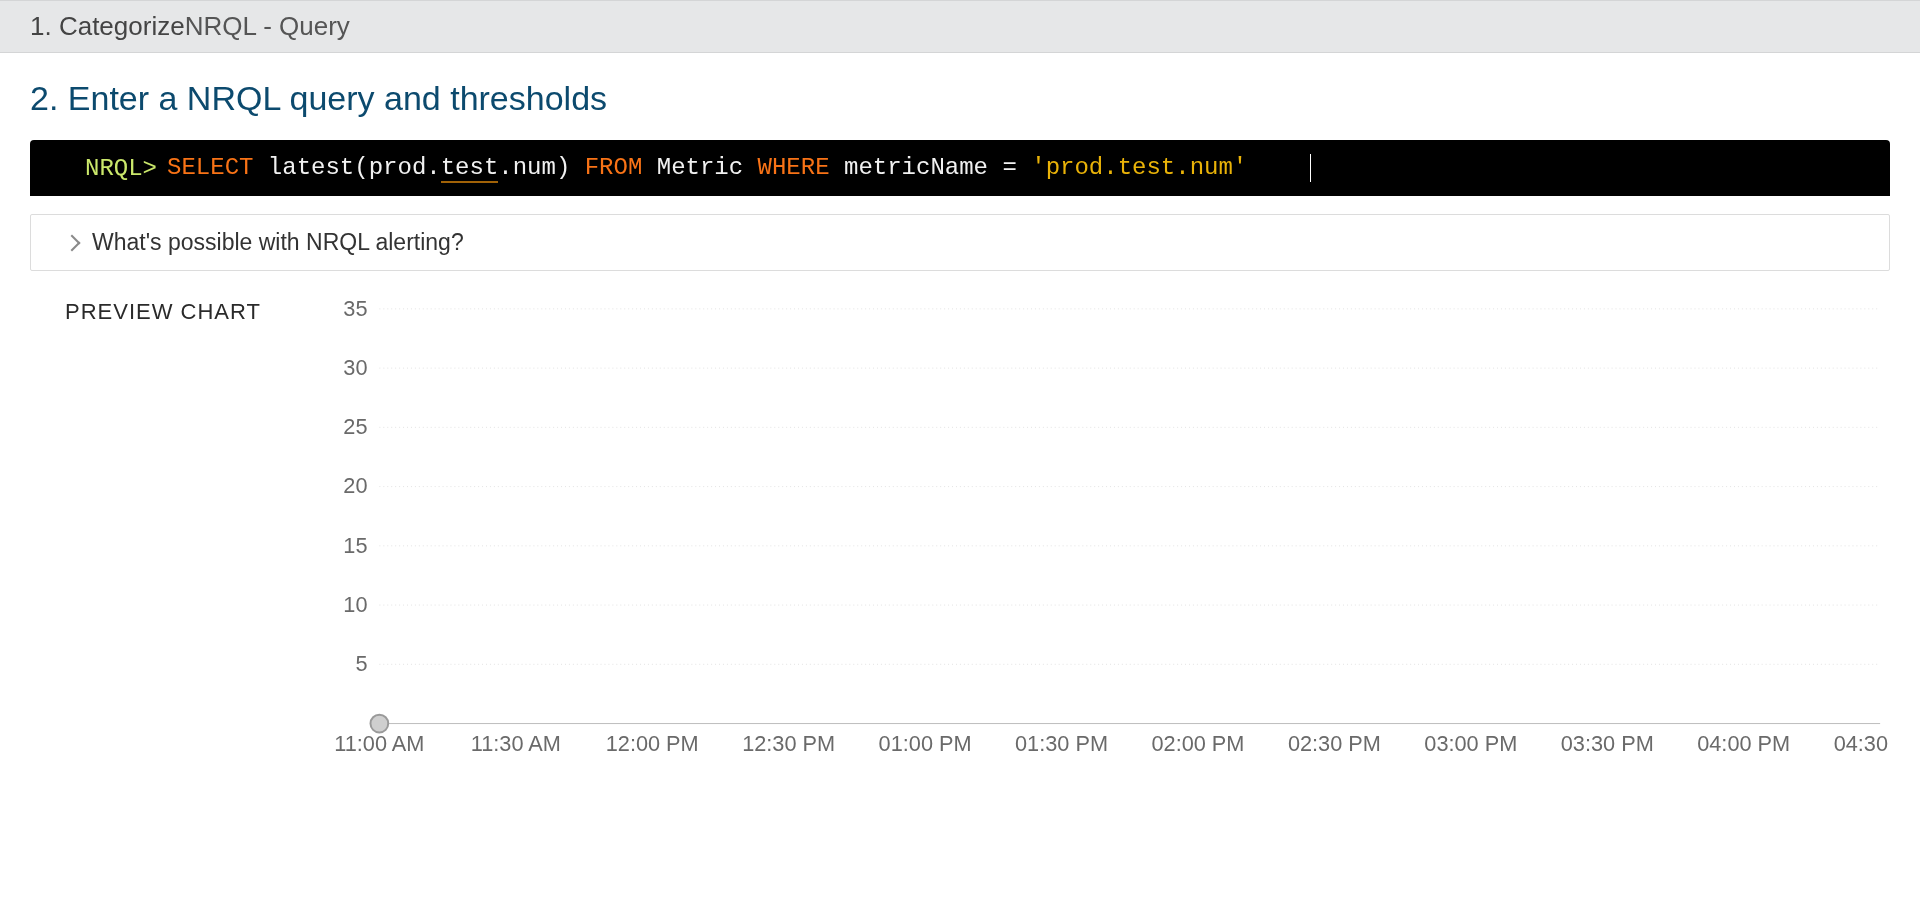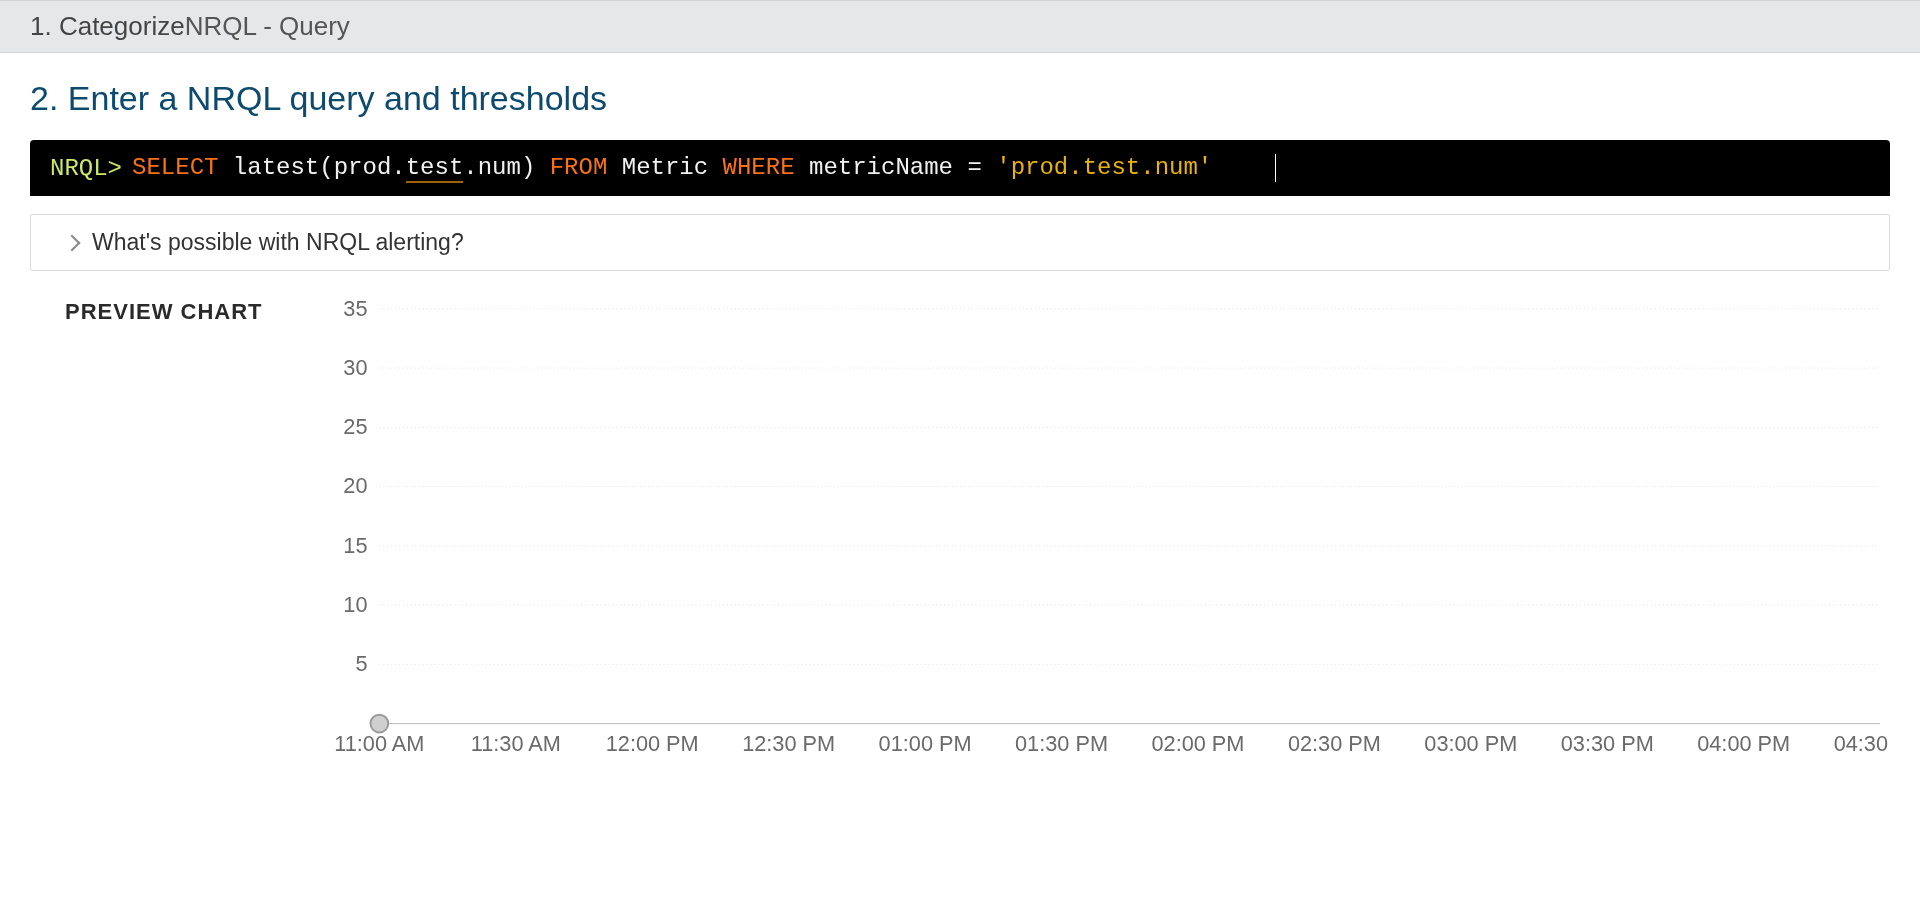--- a/index.html
+++ b/index.html
@@ -33,21 +33,21 @@
     color: #fff;
     font-family: "SFMono-Regular", Consolas, "Liberation Mono", Menlo, monospace;
     font-size: 24px;
     padding: 14px 20px;
     border-radius: 4px 4px 0 0;
     display: flex;
     align-items: center;
     gap: 10px;
     position: relative;
   }
-  .tok-prompt { color: #cbe86b; }
+  .tok-prompt { color: #cbe86b; margin-left: 35px; }
   .tok-keyword { color: #f97316; }
   .tok-func    { color: #f1f1f1; }
   .tok-type    { color: #f1f1f1; }
   .tok-ident   { color: #f1f1f1; }
   .tok-op      { color: #f1f1f1; }
   .tok-string  { color: #eab308; }
   .underline-err { border-bottom: 2px solid #a16207; }
   .cursor-bar {
     display: inline-block;
     width: 1px; height: 28px; background: #fff; margin-left: 48px;
@@ -73,21 +73,21 @@
     margin-right: 4px;
   }
   .chart-row {
     display: flex;
     align-items: flex-start;
     margin: 28px 30px 0 30px;
   }
   .chart-label {
     width: 300px;
     font-size: 22px;
-    font-weight: 700;
+    font-weight: 400;
     letter-spacing: 1px;
     color: #2a2a2a;
     padding-left: 35px;
     padding-top: 0;
   }
   .chart-wrap {
     flex: 1;
     position: relative;
   }
   svg { display: block; width: 100%; }

